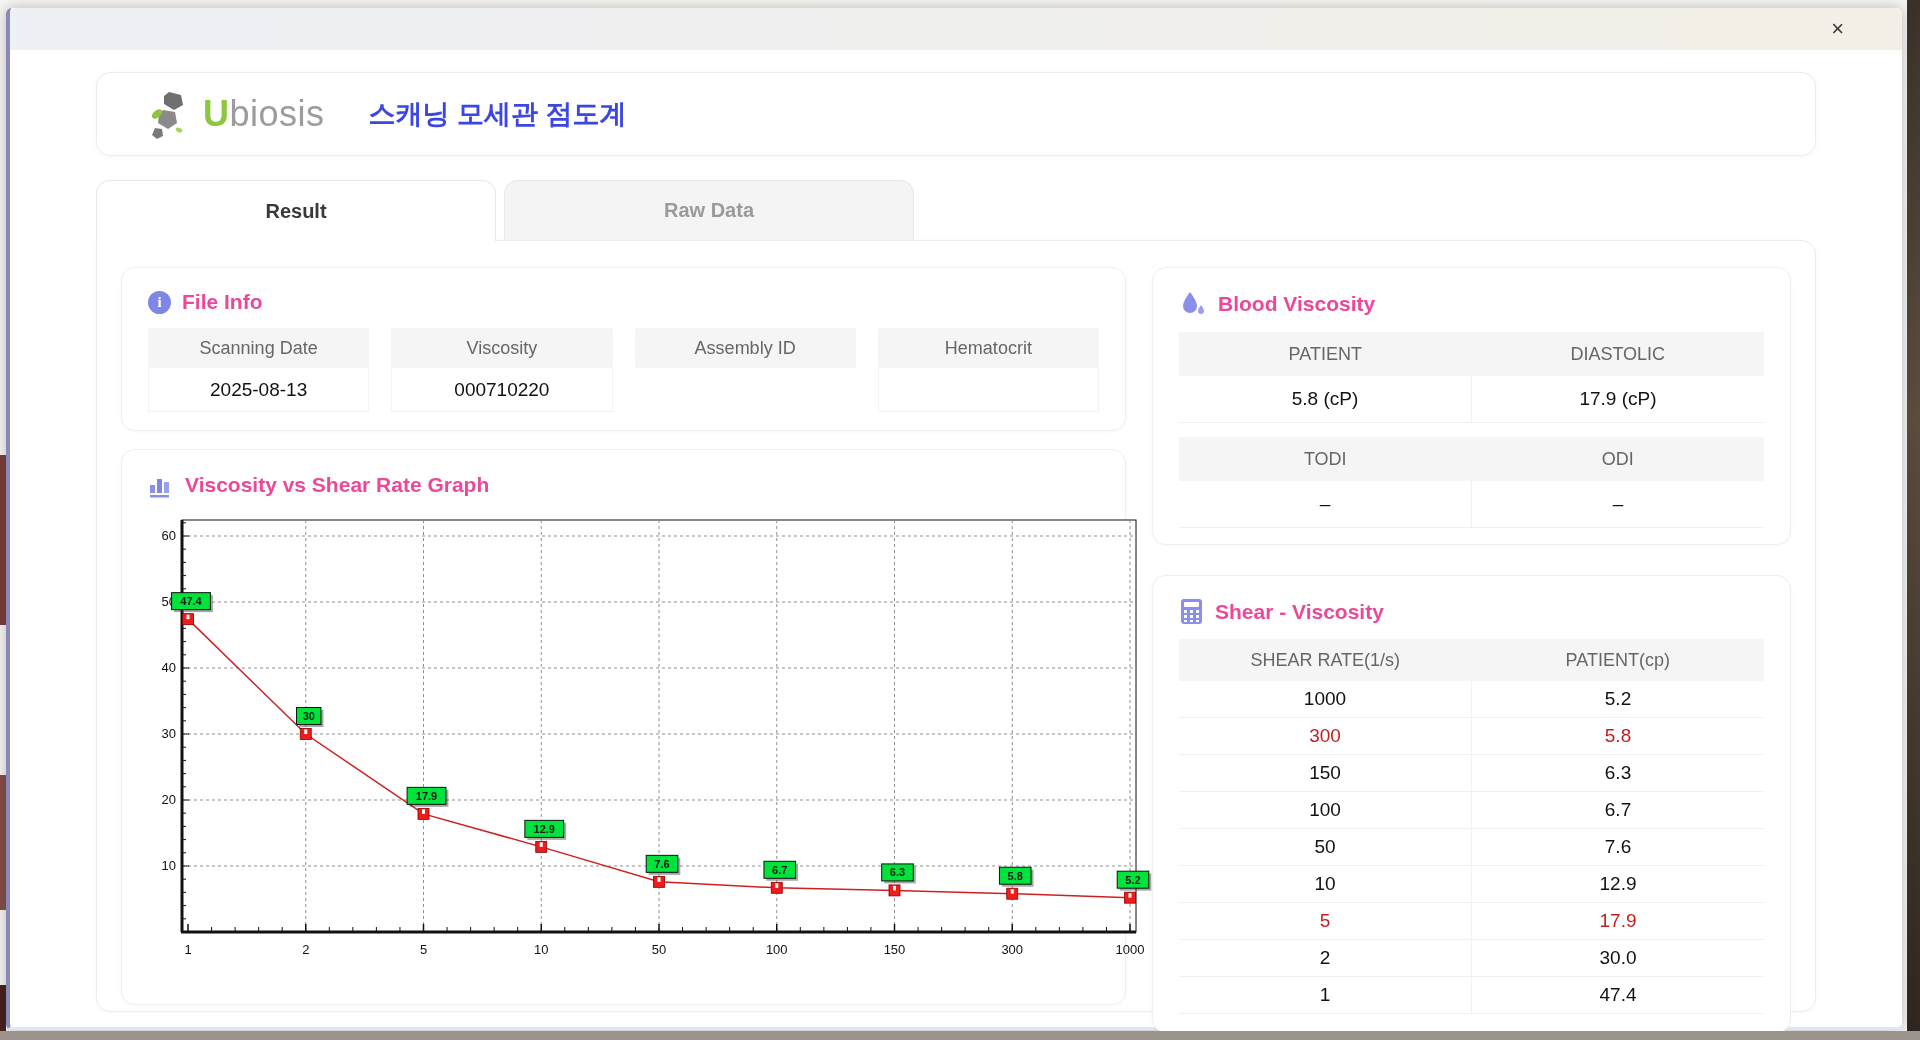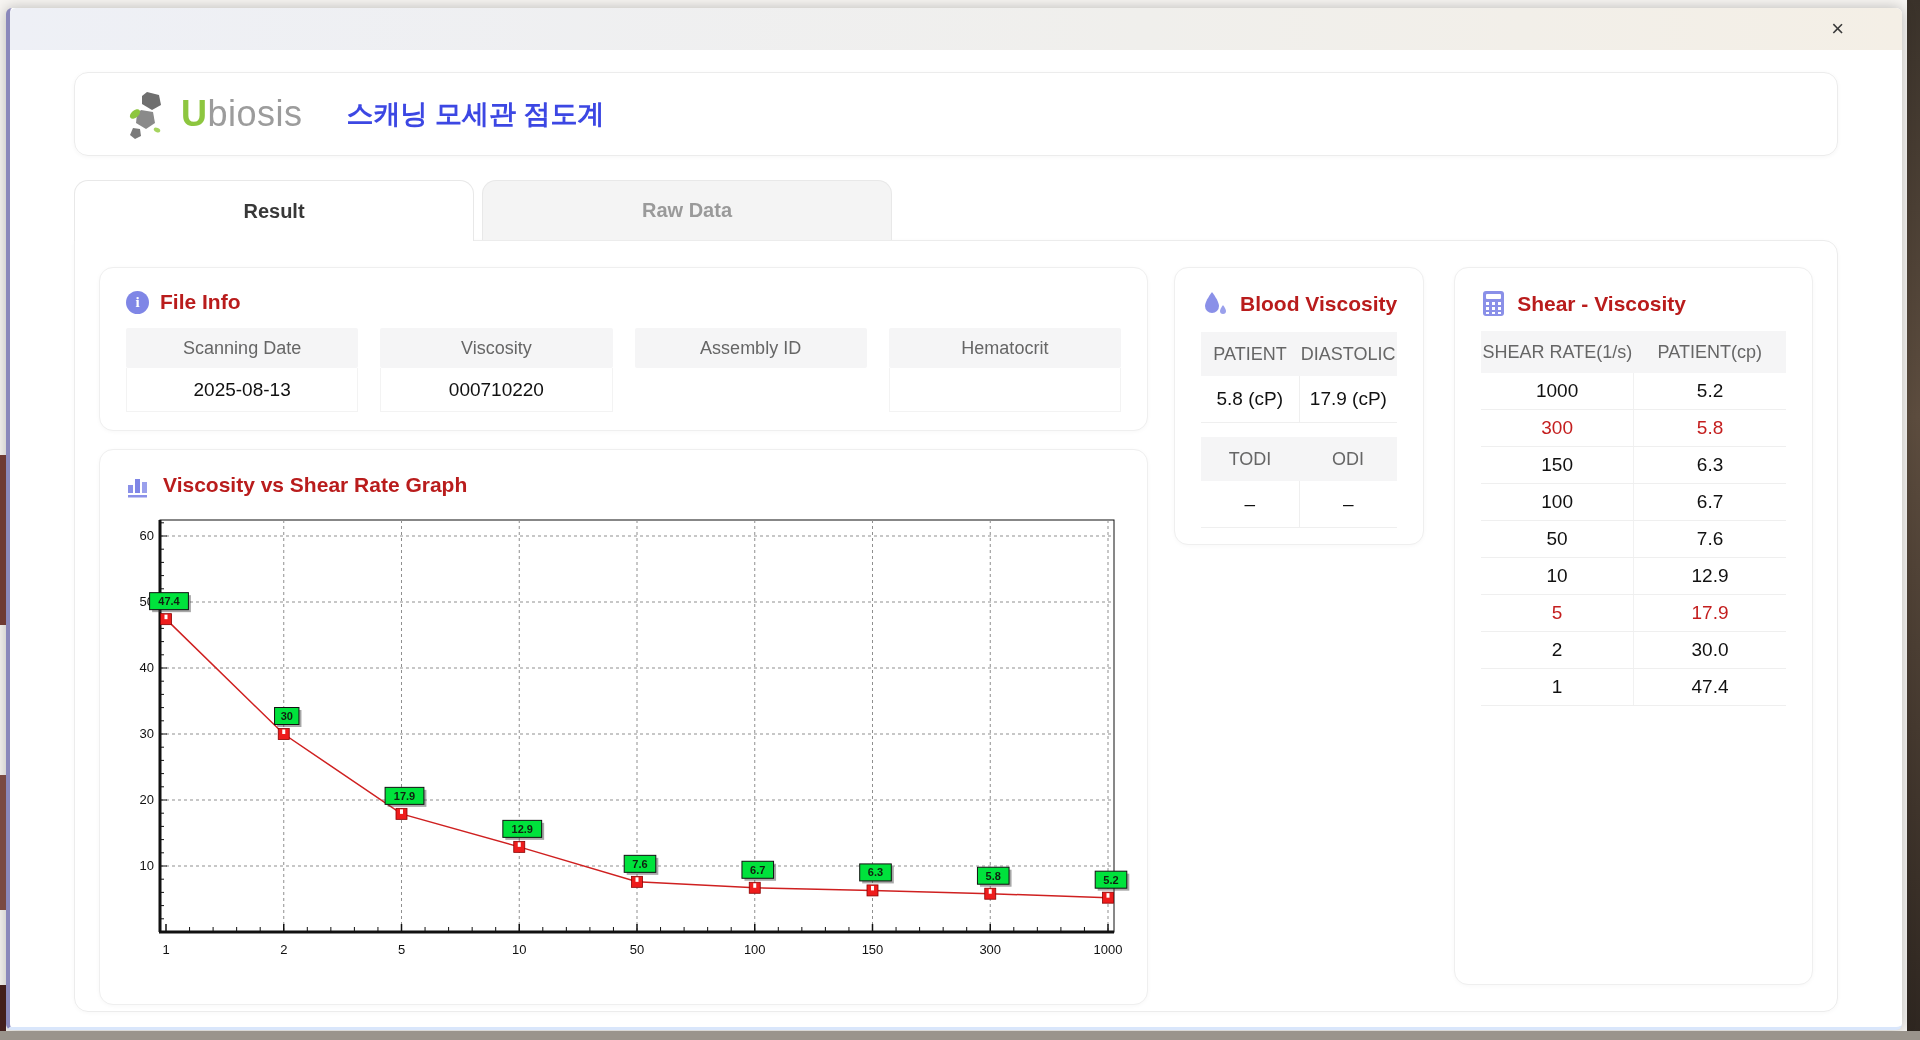--- a/index.html
+++ b/index.html
@@ -10,46 +10,46 @@
   .desk-bottom{position:absolute;left:0;bottom:0;width:1920px;height:9px;background:#9a948c;z-index:5;}
   .sliver{position:absolute;left:0;width:6px;z-index:4;}
   
   .window{position:absolute;left:6px;top:8px;width:1896px;height:1022px;background:#fff;
     border-radius:6px;box-shadow:0 0 14px rgba(0,0,0,.25);z-index:1;
     border-left:4px solid #8a88bb;border-bottom:3px solid #d9e6fb;box-sizing:border-box;}
   .titlebar{height:42px;background:linear-gradient(90deg,#eef0f6 0%,#f0efec 60%,#f4efe6 100%);
     border-radius:6px 6px 0 0;display:flex;align-items:center;justify-content:flex-end;}
   .close-btn{font-size:22px;color:#3a3a3a;margin-right:52px;cursor:default;line-height:1;
     padding:2px 6px;}
-  .content{padding:0 64px;}
+  .content{padding:0 86px;}
   
   .header-card{margin-top:22px;height:82px;border:1px solid #ececec;border-radius:14px;
     box-shadow:0 1px 4px rgba(0,0,0,.04);display:flex;align-items:center;}
   .logo{display:flex;align-items:center;margin-left:52px;}
   .logo-text{font-size:36px;letter-spacing:.5px;font-weight:500;margin-left:6px;}
   .logo-u{color:#8dc63f;font-weight:700;}
   .logo-rest{color:#9c9c9c;}
   .app-subtitle{margin-left:44px;font-size:27px;font-weight:700;color:#3c47e3;}
   
   .tabs{display:flex;align-items:flex-end;gap:8px;margin-top:24px;position:relative;z-index:2;}
   .tab{width:400px;height:60px;display:flex;align-items:center;justify-content:center;
     border:1px solid #e8e8e8;border-bottom:none;border-radius:14px 14px 0 0;
     font-size:20px;box-sizing:border-box;cursor:pointer;}
   .tab.active{background:#fff;color:#383838;font-weight:700;margin-bottom:-1px;height:61px;}
   .tab.inactive{background:#f4f4f4;color:#9a9a9a;font-weight:700;width:410px;}
   
   .panel{border:1px solid #ececec;border-radius:0 14px 14px 14px;height:772px;
     box-sizing:border-box;padding:26px 24px;display:flex;gap:26px;position:relative;z-index:1;
     box-shadow:0 1px 4px rgba(0,0,0,.03);}
   .col-left{flex:1;display:flex;flex-direction:column;gap:18px;min-width:0;}
-  .col-right{width:639px;display:flex;flex-direction:row;gap:30px;}
+  .col-right{width:639px;display:flex;flex-direction:column;gap:30px;}
   .card{border:1px solid #efefef;border-radius:14px;box-shadow:0 1px 4px rgba(0,0,0,.03);
     padding:18px 26px;box-sizing:border-box;background:#fff;}
   .section-head{display:flex;align-items:center;gap:11px;margin:4px 0 14px 0;}
-  .section-title{font-size:21px;font-weight:700;color:#b91c1c;}
+  .section-title{font-size:21px;font-weight:700;color:#ec4899;}
   
   .info-icon{width:23px;height:23px;border-radius:50%;background:#7f86e6;color:#fff;
     display:flex;align-items:center;justify-content:center;font-size:15px;font-weight:700;
     font-family:"Liberation Serif",serif;}
   .svg-icon{display:block;}
   
   .fields{display:flex;gap:22px;}
   .field{flex:1;}
   .field .fh{background:#f5f5f6;height:40px;display:flex;align-items:center;justify-content:center;
     color:#666;font-size:18px;border-radius:2px;}

